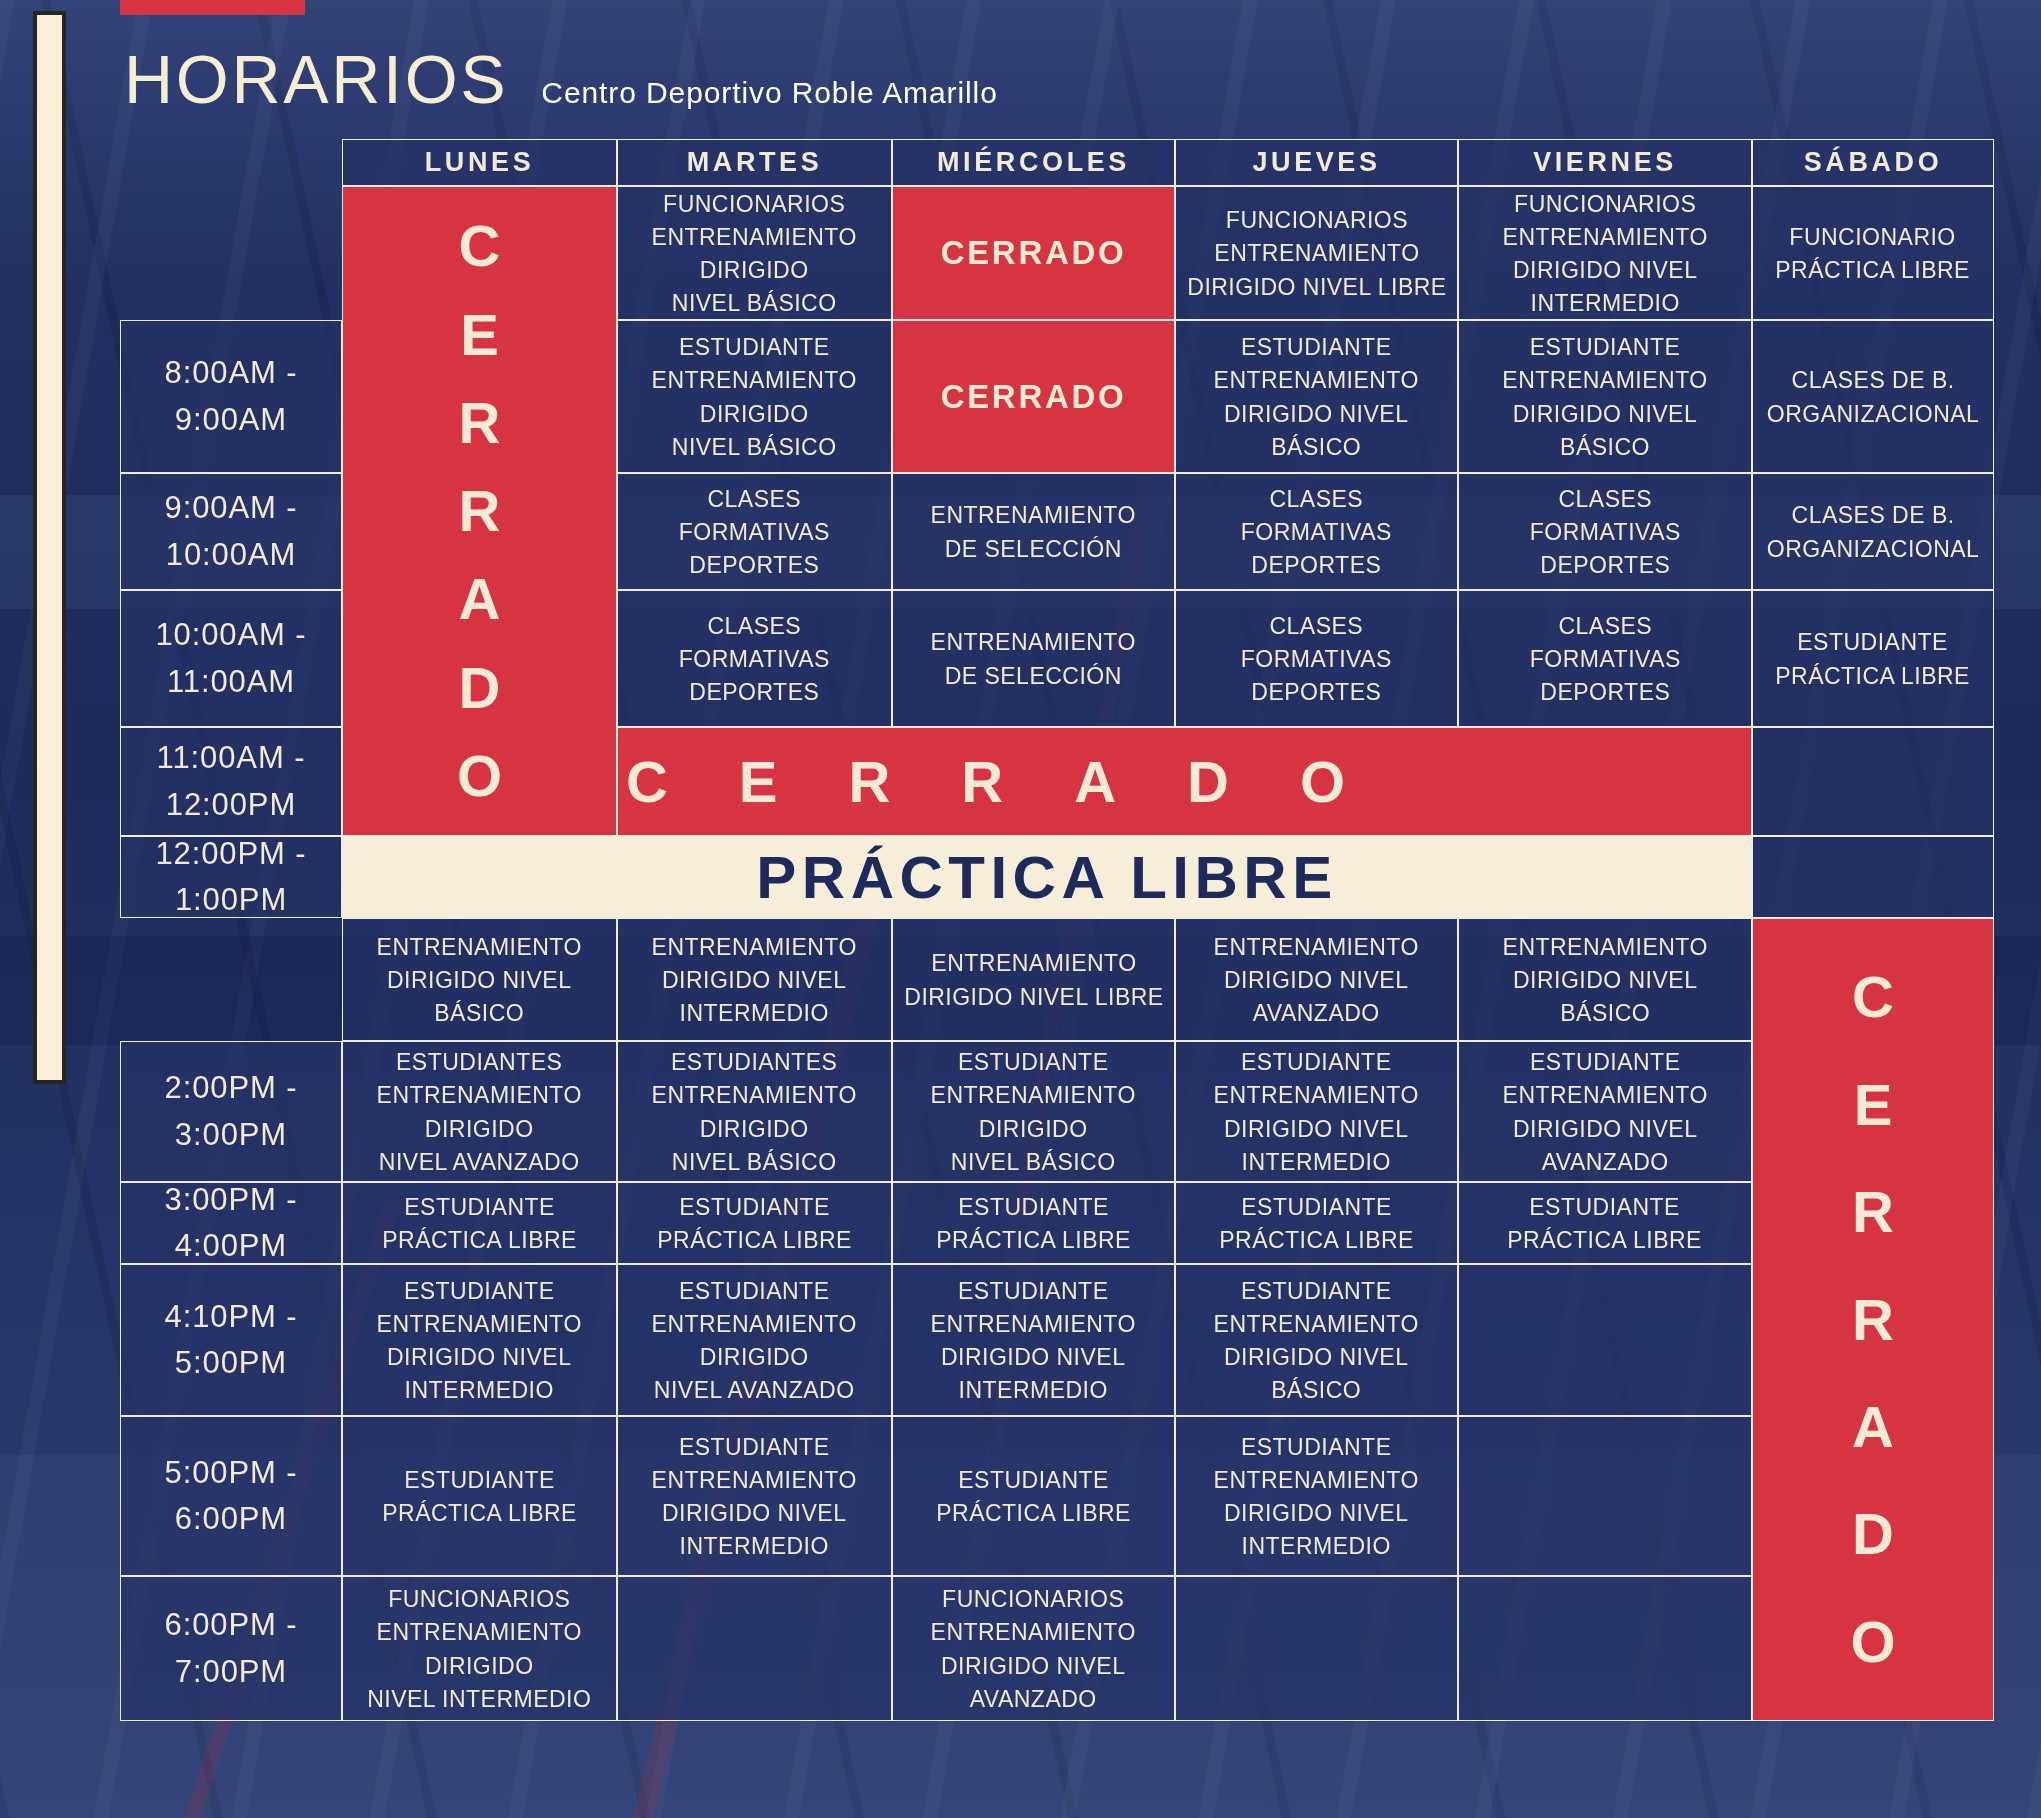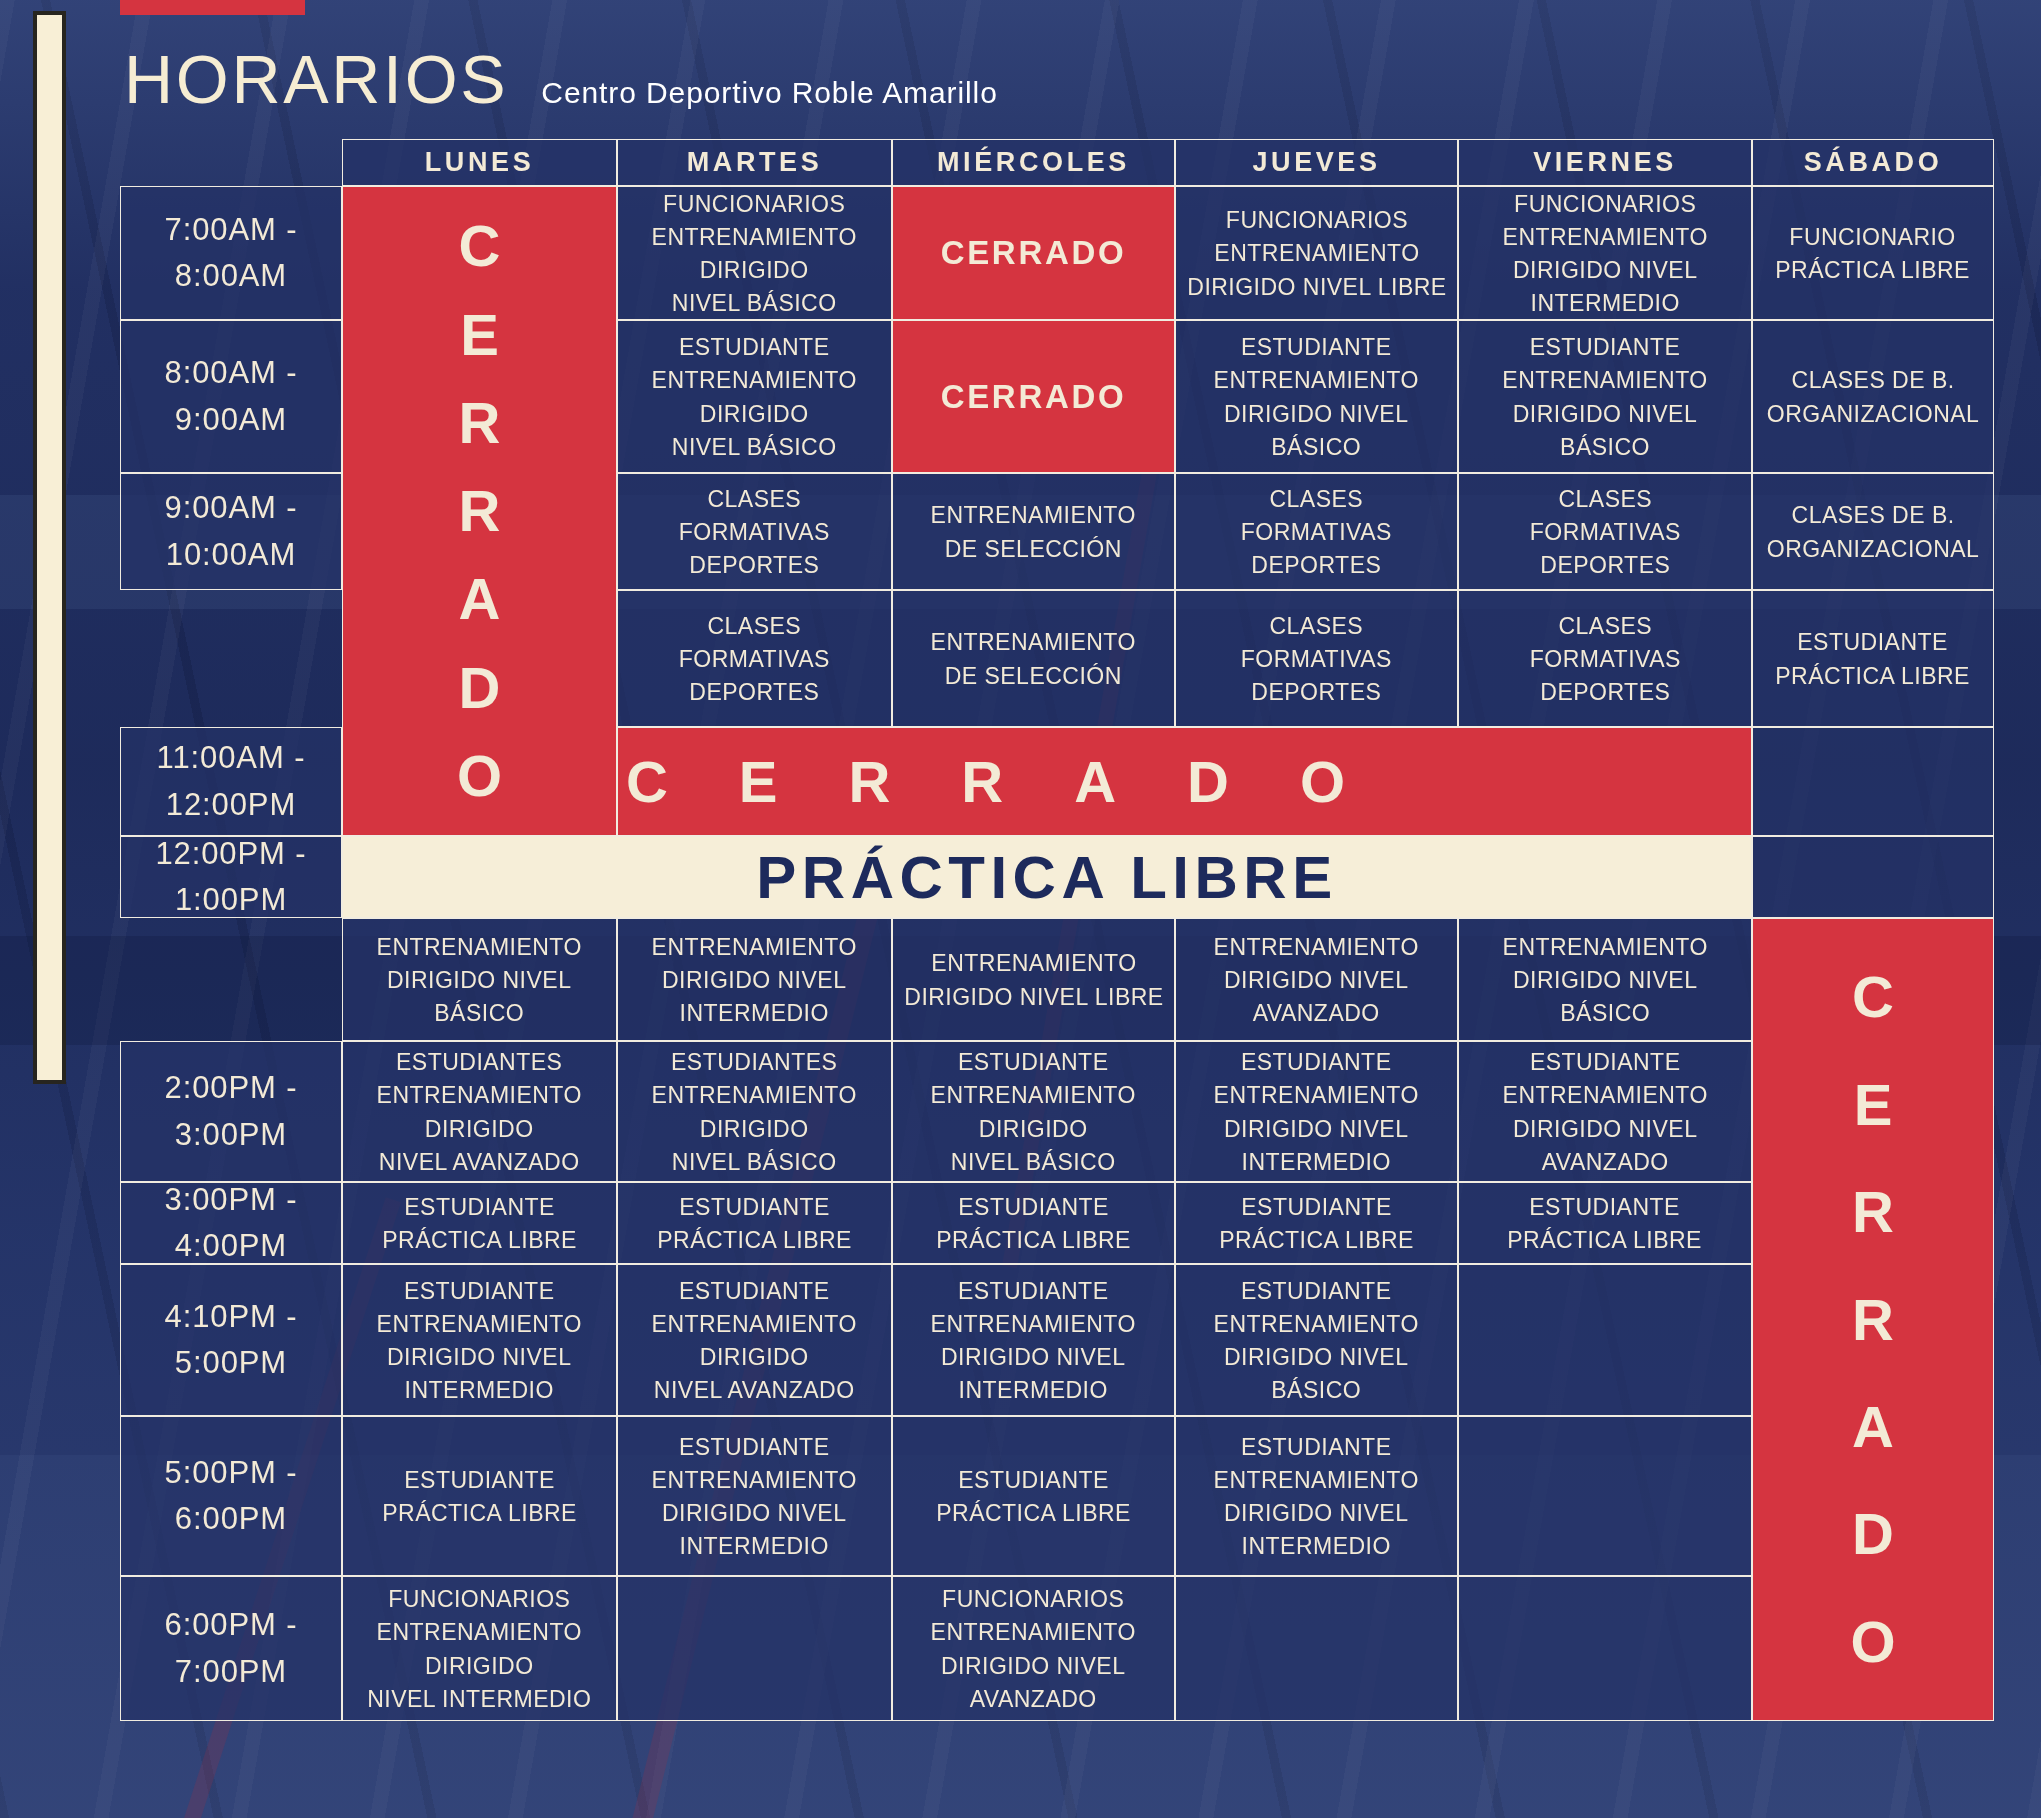--- a/index.html
+++ b/index.html
@@ -83,26 +83,26 @@
 
 <div class="schedule">
 
   <div class="c navy head" style="grid-area:1/2/2/3">LUNES</div>
   <div class="c navy head" style="grid-area:1/3/2/4">MARTES</div>
   <div class="c navy head" style="grid-area:1/4/2/5">MIÉRCOLES</div>
   <div class="c navy head" style="grid-area:1/5/2/6">JUEVES</div>
   <div class="c navy head" style="grid-area:1/6/2/7">VIERNES</div>
   <div class="c navy head" style="grid-area:1/7/2/8">SÁBADO</div>
 
-  <div class="c navy time" style="grid-area:2/1/3/2">7:00AM -
-8:00AM</div>
   <div class="c navy time" style="grid-area:3/1/4/2">8:00AM -
 9:00AM</div>
   <div class="c navy time" style="grid-area:4/1/5/2">9:00AM -
 10:00AM</div>
+  <div class="c navy time" style="grid-area:5/1/6/2">10:00AM -
+11:00AM</div>
   <div class="c navy time" style="grid-area:6/1/7/2">11:00AM -
 12:00PM</div>
   <div class="c navy time" style="grid-area:7/1/8/2">12:00PM -
 1:00PM</div>
   <div class="c navy time" style="grid-area:9/1/10/2">2:00PM -
 3:00PM</div>
   <div class="c navy time" style="grid-area:10/1/11/2">3:00PM -
 4:00PM</div>
   <div class="c navy time" style="grid-area:11/1/12/2">4:10PM -
 5:00PM</div>

